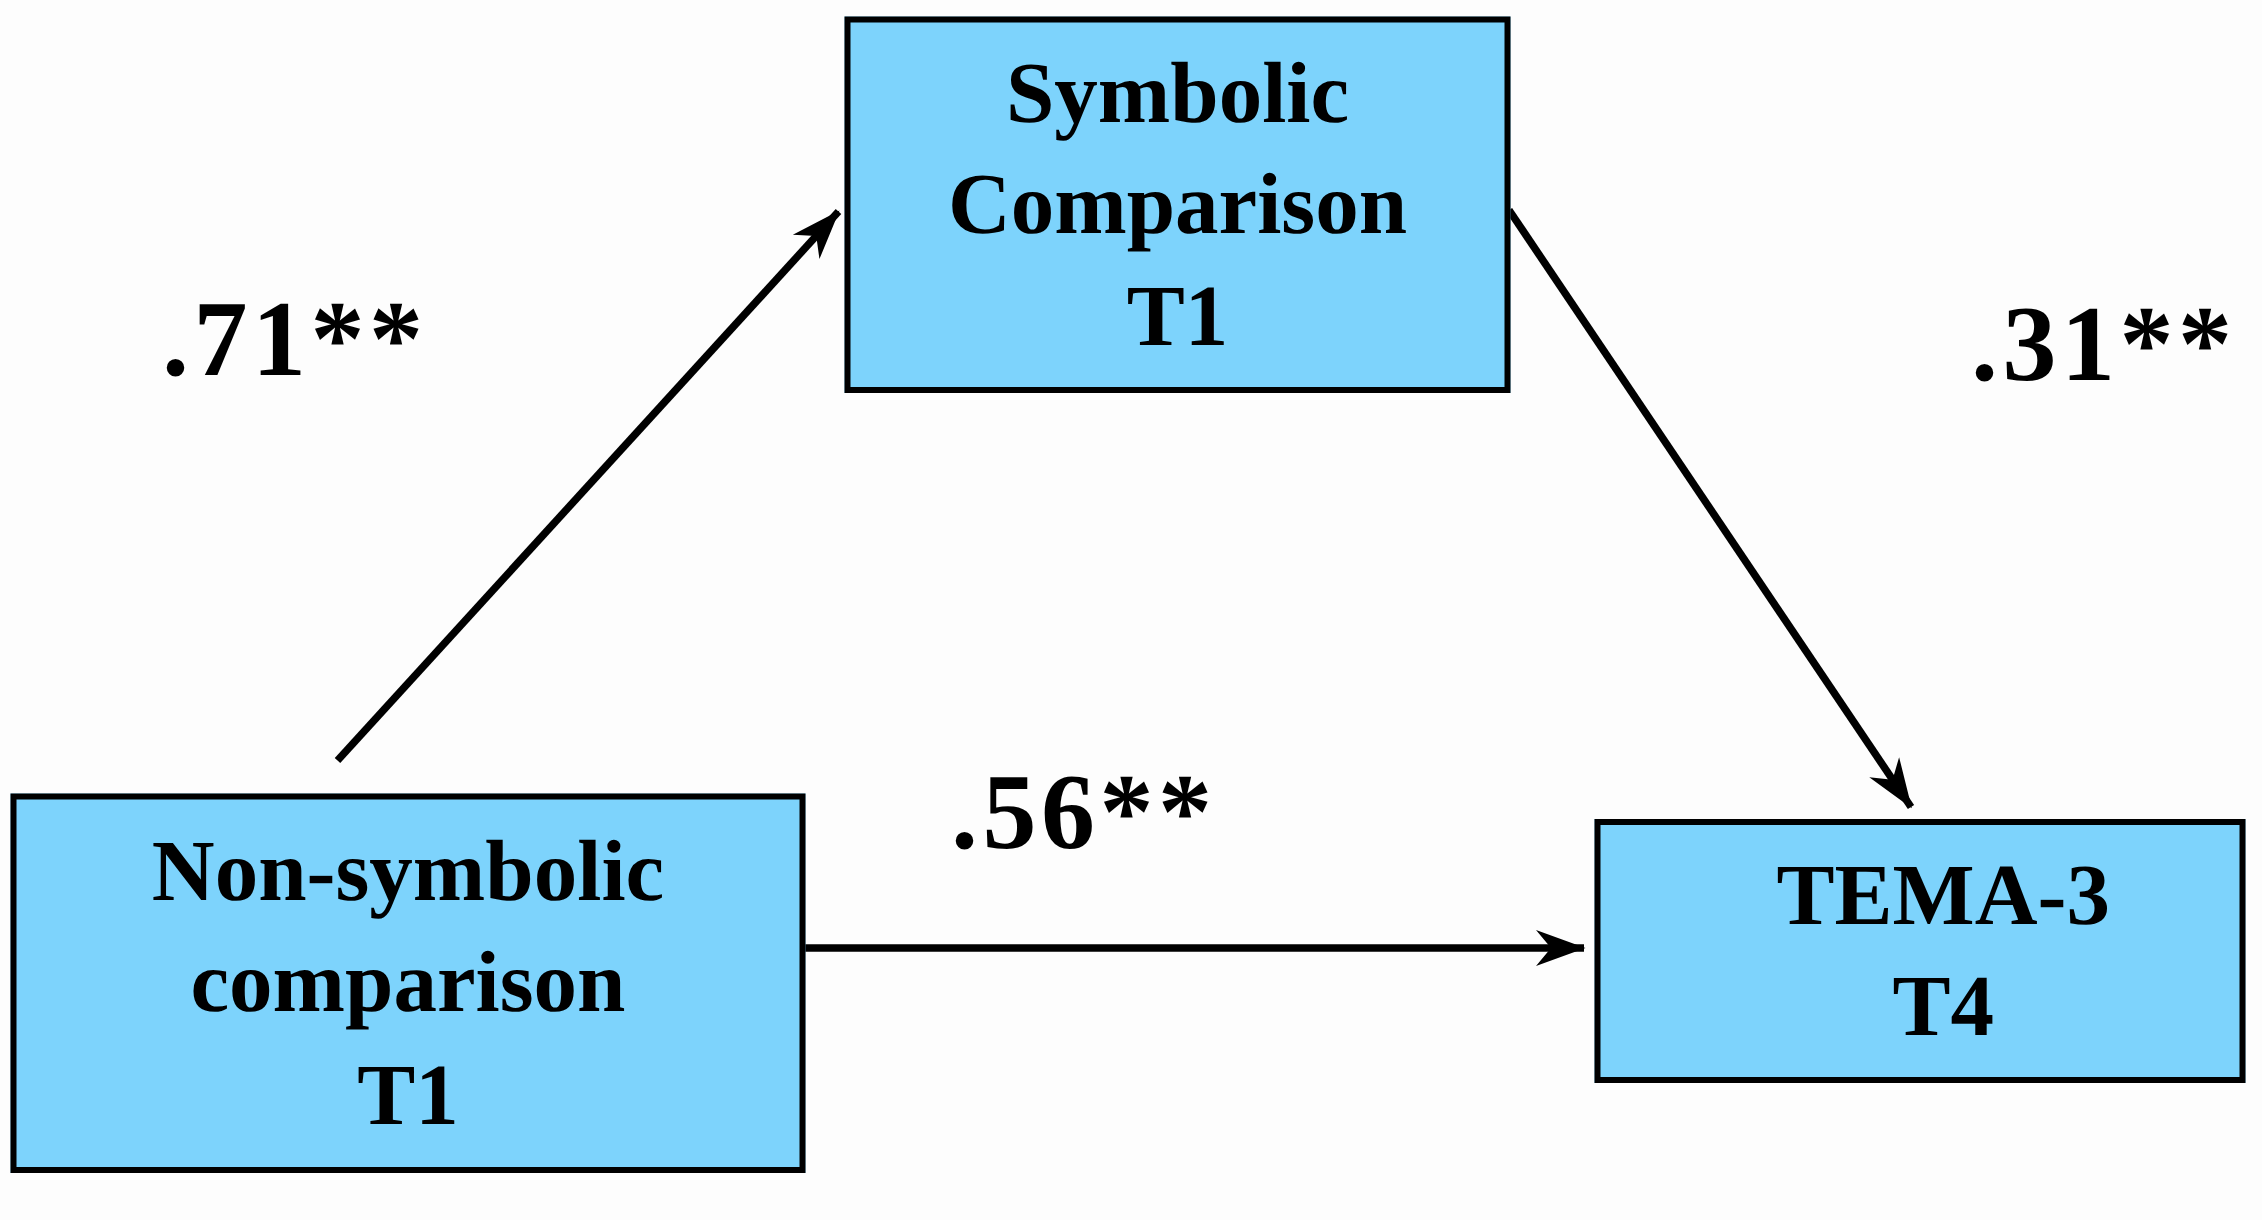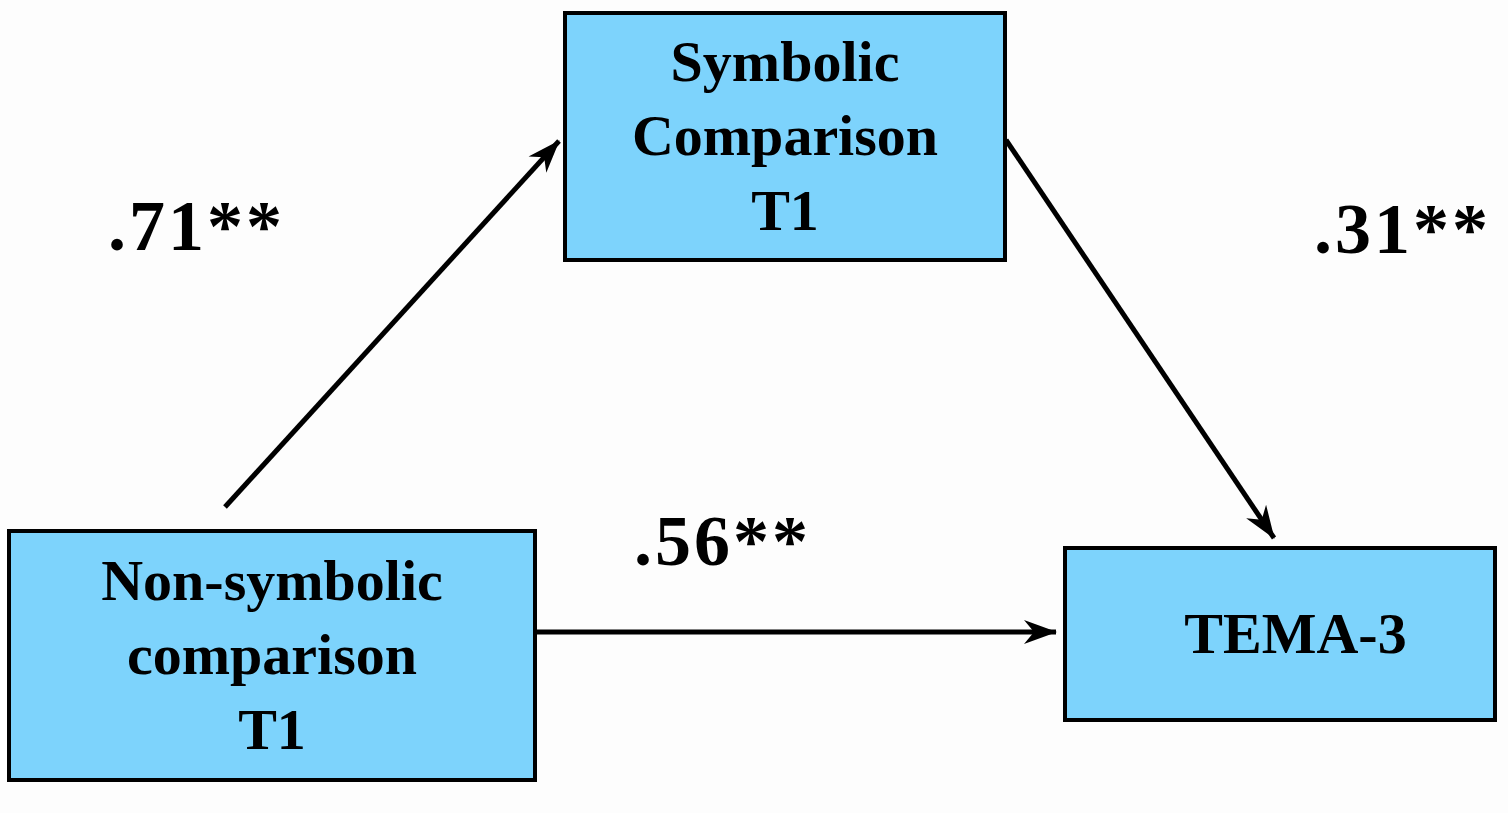--- a/index.html
+++ b/index.html
@@ -80,20 +80,21 @@
   </div>
 
   <div class="node node-nonsymbolic">
     <div>Non-symbolic</div>
     <div>comparison</div>
     <div>T1</div>
   </div>
 
   <div class="node node-tema">
     <div>TEMA-3</div>
+    <div>T4</div>
   </div>
 
   <div class="edge-label label-a">.71**</div>
 
   <div class="edge-label label-b">.31**</div>
 
   <div class="edge-label label-direct">.56**</div>
 
 
 </div>

